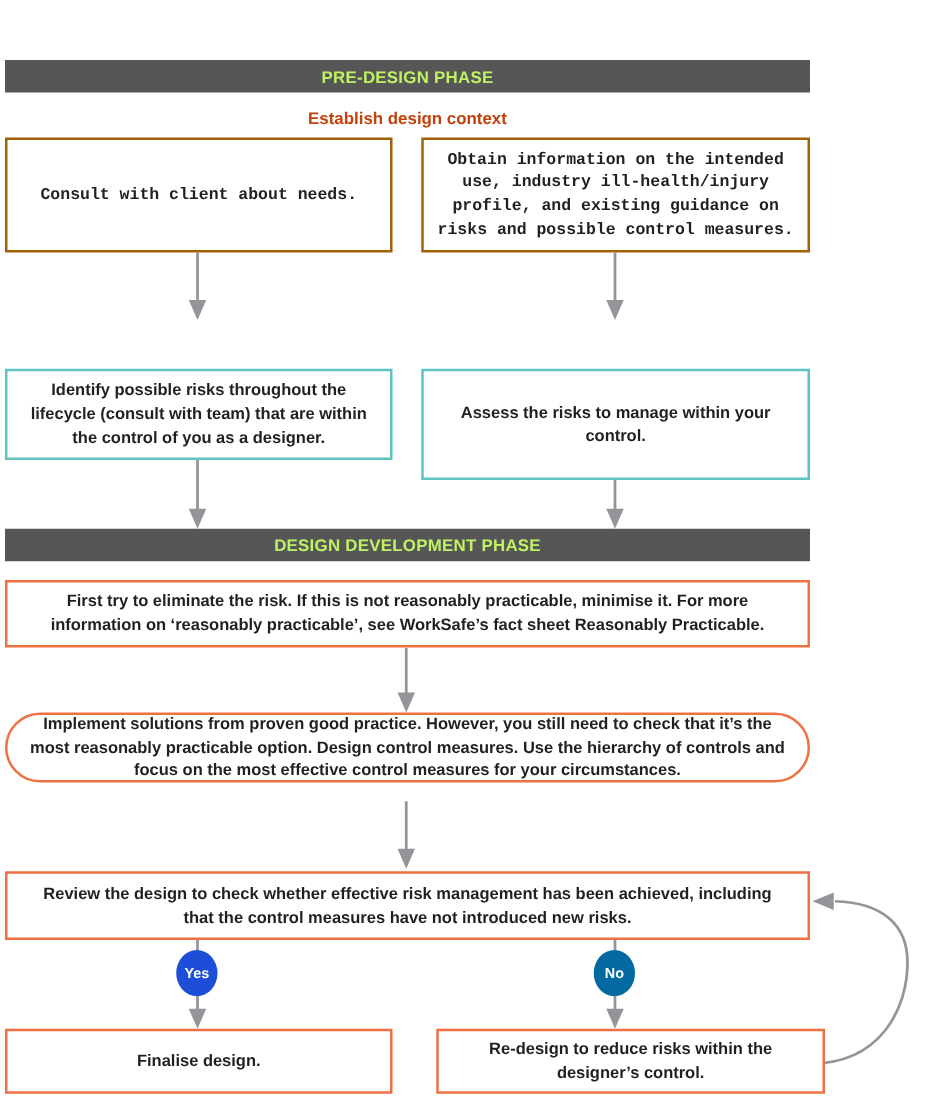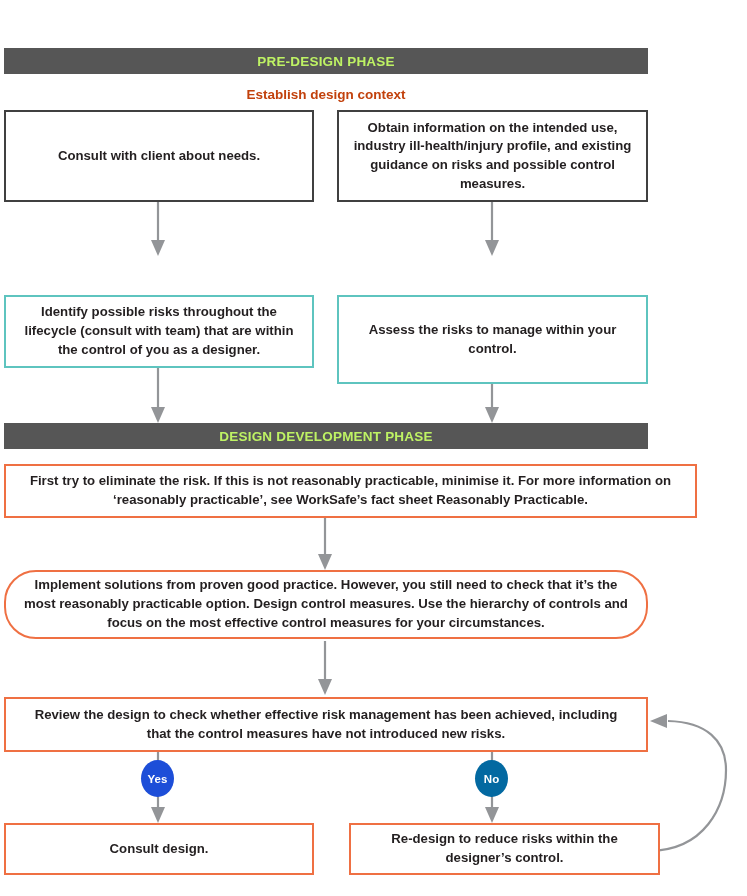--- a/index.html
+++ b/index.html
@@ -50,21 +50,21 @@
     display: flex;
     align-items: center;
     justify-content: center;
     text-align: center;
     font-size: 13.2px;
     font-weight: bold;
     line-height: 1.42;
     padding: 6px 10px;
     color: #231f20;
   }
-  .node.purple { border: 2px solid #404040; }
+  .node.purple { border: 2px solid #a16207; font-family: Liberation Mono, monospace; }
   .node.teal   { border: 2px solid #5ec4bf; }
   .node.orange { border: 2px solid #ef7043; }
 
   .decision {
     position: absolute;
     border-radius: 50%;
     display: flex;
     align-items: center;
     justify-content: center;
     color: #ffffff;
@@ -159,27 +159,27 @@
 
   <div class="node purple" style="left:337px; top:110px; width:311px; height:92px;">Obtain information on the intended use, industry ill-health/injury profile, and existing guidance on risks and possible control measures.</div>
 
 
   <div class="node teal" style="left:4px; top:295px; width:310px; height:73px;">Identify possible risks throughout the lifecycle (consult with team) that are within the control of you as a designer.</div>
 
   <div class="node teal" style="left:337px; top:295px; width:311px; height:89px;">Assess the risks to manage within your control.</div>
 
   <div class="phase-bar" style="left:4px; top:423px; width:644px; height:26px;">DESIGN DEVELOPMENT PHASE</div>
 
-  <div class="node orange" style="left:4px; top:464px; width:693px; height:54px; padding:4px 14px;">First try to eliminate the risk. If this is not reasonably practicable, minimise it. For more information on ‘reasonably practicable’, see WorkSafe’s fact sheet Reasonably Practicable.</div>
+  <div class="node orange" style="left:4px; top:464px; width:644px; height:54px; padding:4px 14px;">First try to eliminate the risk. If this is not reasonably practicable, minimise it. For more information on ‘reasonably practicable’, see WorkSafe’s fact sheet Reasonably Practicable.</div>
 
-  <div class="node orange" style="left:4px; top:570px; width:644px; height:69px; padding:4px 14px;border-radius:32px;">Implement solutions from proven good practice. However, you still need to check that it’s the most reasonably practicable option. Design control measures. Use the hierarchy of controls and focus on the most effective control measures for your circumstances.</div>
+  <div class="node orange" style="left:4px; top:570px; width:644px; height:56px; padding:4px 14px;border-radius:32px;">Implement solutions from proven good practice. However, you still need to check that it’s the most reasonably practicable option. Design control measures. Use the hierarchy of controls and focus on the most effective control measures for your circumstances.</div>
 
   <div class="node orange" style="left:4px; top:697px; width:644px; height:55px; padding:4px 22px;">Review the design to check whether effective risk management has been achieved, including that the control measures have not introduced new risks.</div>
 
   <div class="decision yes" style="left:141px; top:760px; width:33px; height:37px;">Yes</div>
 
   <div class="decision no" style="left:475px; top:760px; width:33px; height:37px;">No</div>
 
-  <div class="node orange" style="left:4px; top:823px; width:310px; height:52px;">Consult design.</div>
+  <div class="node orange" style="left:4px; top:823px; width:310px; height:52px;">Finalise design.</div>
 
   <div class="node orange" style="left:337px; top:823px; width:311px; height:52px;margin-left:12px;">Re-design to reduce risks within the designer’s control.</div>
 
 </div>
 
 </body></html>

